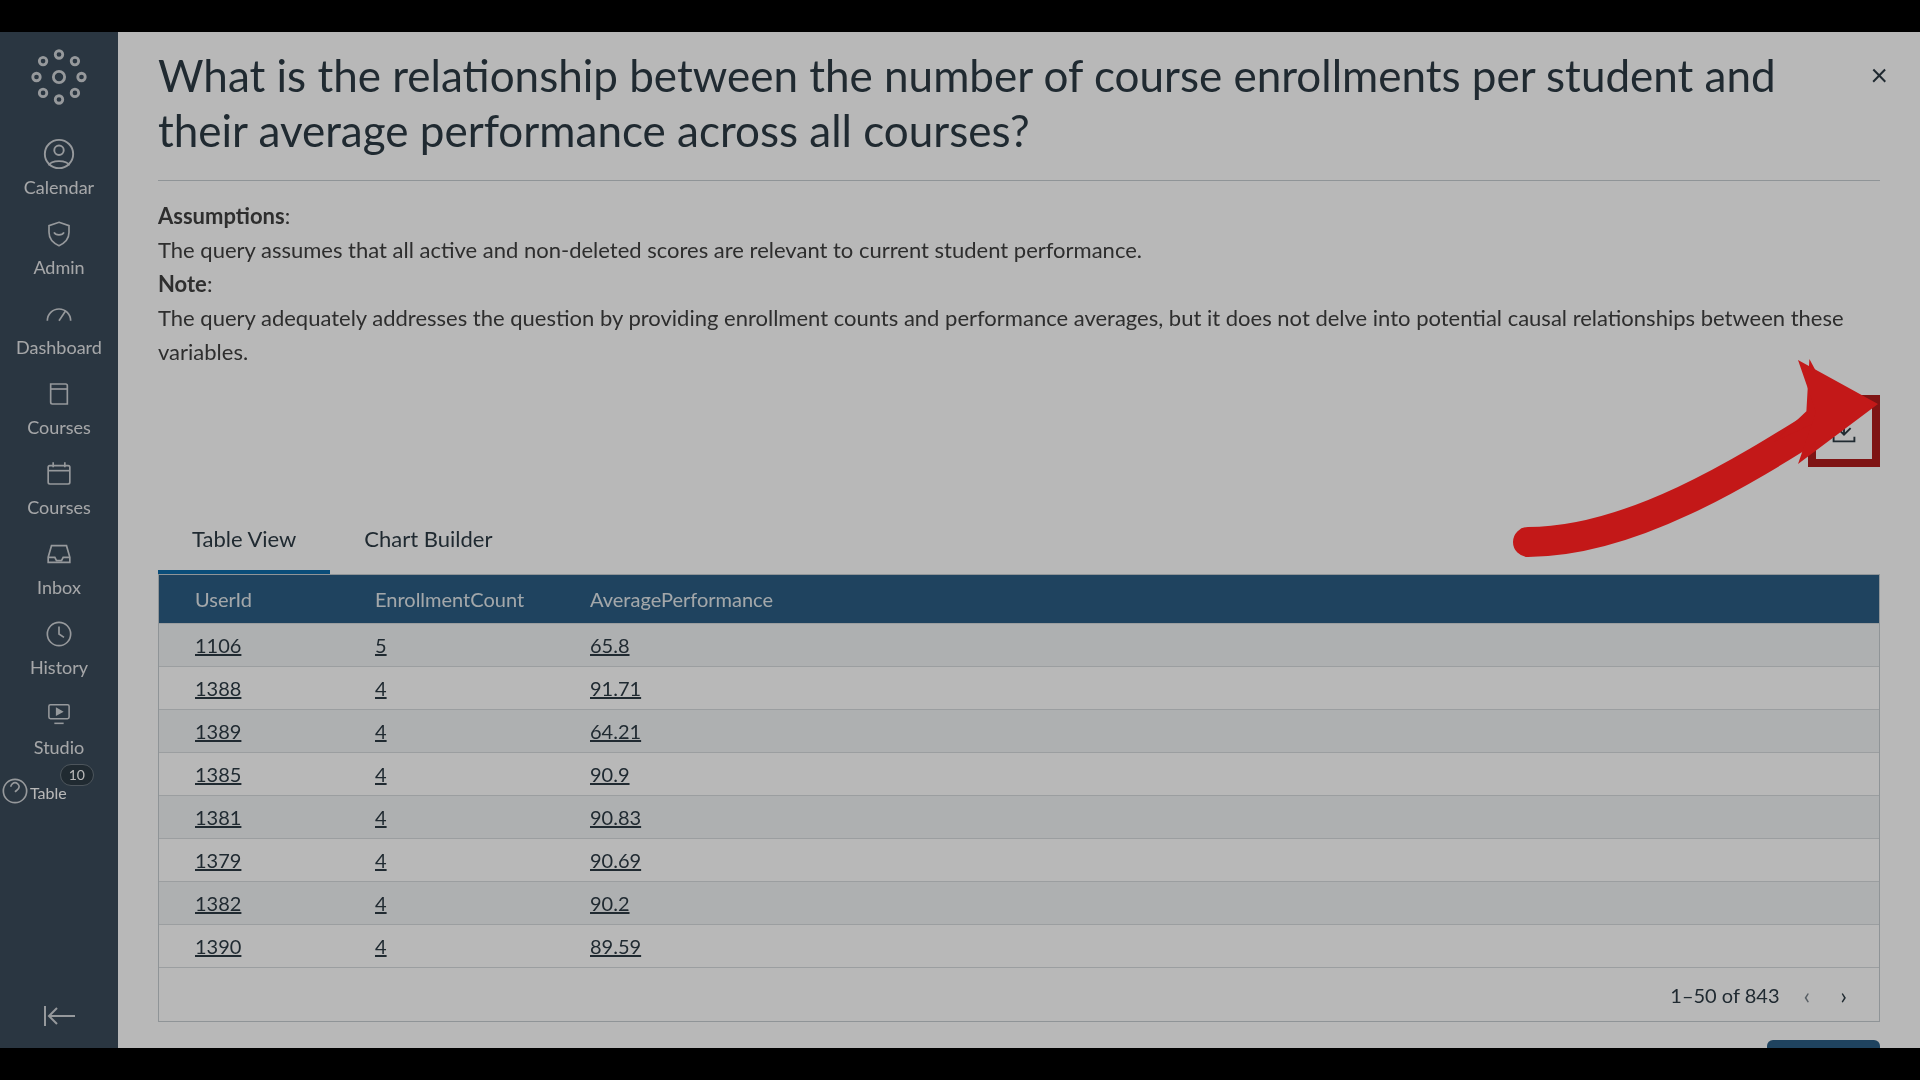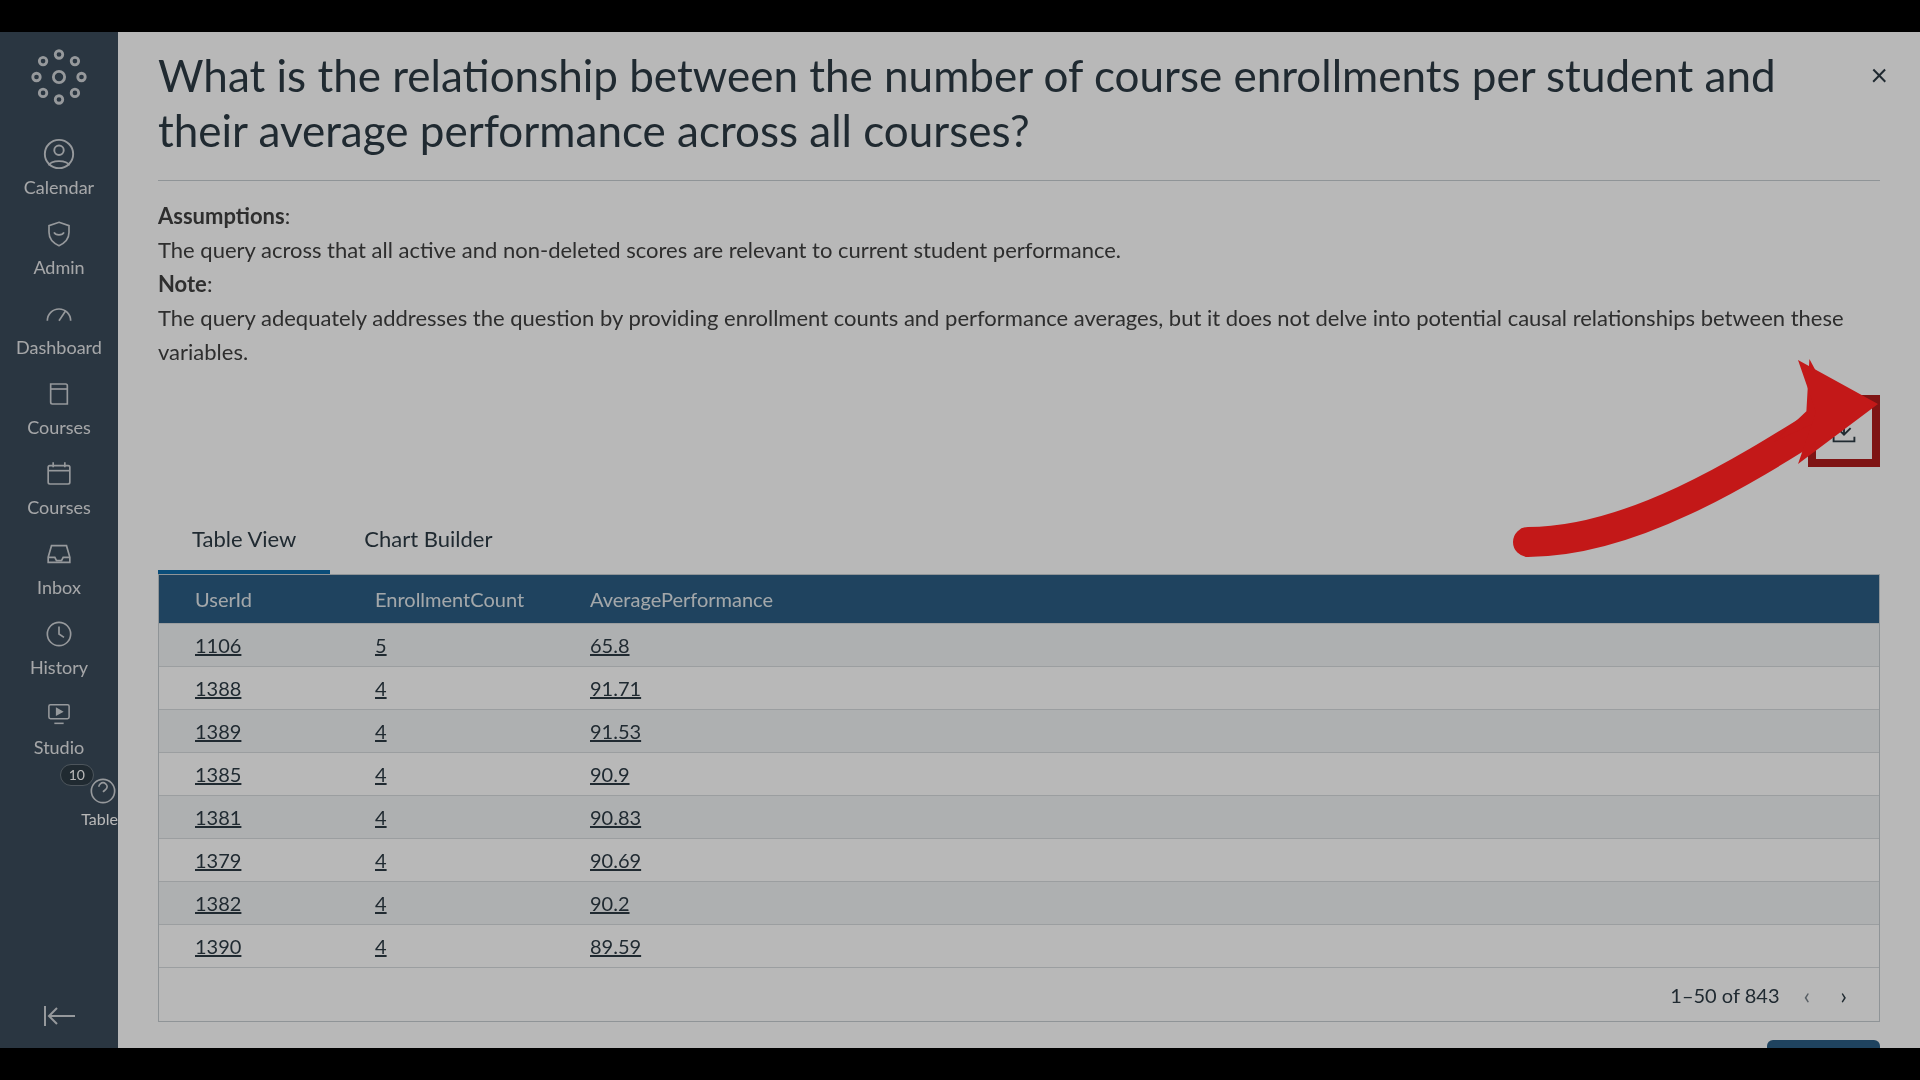--- a/index.html
+++ b/index.html
@@ -10,21 +10,21 @@
   .app { position: absolute; top: 32px; bottom: 32px; left: 0; right: 0; display: flex; background: #f5f5f5; }
   
   .sidebar { width: 118px; background: #3b4b5a; color: #fff; display: flex; flex-direction: column; align-items: center; padding-top: 14px; gap: 0; position: relative; }
   .sidebar .logo { width: 62px; height: 62px; display: flex; align-items: center; justify-content: center; margin-bottom: 20px; }
   .sidebar .nav-item { display: flex; flex-direction: column; align-items: center; justify-content: center; width: 100%; padding: 8px 0 10px; cursor: pointer; gap: 4px; }
   .sidebar .nav-item .icon { width: 36px; height: 36px; display: flex; align-items: center; justify-content: center; }
   .sidebar .nav-item .lbl { font-size: 18px; color: #e6e8ea; }
   .sidebar .collapse { position: absolute; bottom: 18px; width: 100%; display: flex; justify-content: center; }
   .sidebar svg { stroke: #d0d4d8; fill: none; stroke-width: 2; }
   .badge { position: absolute; top: -4px; right: 24px; background: #2d3b45; color: #fff; border-radius: 12px; font-size: 14px; padding: 0 8px; line-height: 20px; border: 1px solid #6b7780; }
-  .help-wrap { position: relative; width: 100%; display: flex; flex-direction: column; align-items: flex-end; padding: 8px 0 10px; }
+  .help-wrap { position: relative; width: 100%; display: flex; flex-direction: row; align-items: center; padding: 8px 0 10px; }
   
   .content { flex: 1; position: relative; background: #fff; }
   
   .dim { position: absolute; inset: 0; background: rgba(0,0,0,0.28); z-index: 2; }
   .dim-sidebar { position: absolute; inset: 0; background: rgba(0,0,0,0.28); z-index: 20; pointer-events: none; }
   .modal { position: absolute; inset: 0; padding: 0 40px 28px 40px; display: flex; flex-direction: column; z-index: 1; }
   .modal .title { font-size: 44px; font-weight: 400; color: #2d3b45; line-height: 1.25; padding-top: 16px; padding-right: 60px; }
   .modal .close { position: absolute; top: 24px; right: 32px; font-size: 30px; color: #2d3b45; cursor: pointer; }
   .modal hr { border: none; border-top: 1px solid #c7cdd1; margin: 22px 0 18px; }
   .modal .body-text { font-size: 22px; line-height: 1.55; color: #404040; }
@@ -189,21 +189,21 @@
     <div class="modal">
       <div class="close">
         <span>×</span>
       </div>
 
       <h1 class="title">What is the relationship between the number of course enrollments per student and their average performance across all courses?</h1>
       <hr>
 
       <div class="body-text">
         <b><span>Assumptions</span></b>:<br>
-        <span>The query across that all active and non-deleted scores are relevant to current student performance.</span><br>
+        <span>The query assumes that all active and non-deleted scores are relevant to current student performance.</span><br>
         <b><span>Note</span></b>:<br>
         <span>The query adequately addresses the question by providing enrollment counts and performance averages, but it does not delve into potential causal relationships between these variables.</span>
       </div>
 
       <div class="toolbar">
         <div class="dl-btn">
           <svg viewBox="0 0 36 36" width="34" height="34">
             <line x1="18" y1="5" x2="18" y2="22"></line>
             <polyline points="11,15 18,22 25,15"></polyline>
             <path d="M7 24v5h22v-5"></path>
@@ -233,21 +233,21 @@
               <div class="td">65.8</div>
             </div>
             <div class="trow">
               <div class="td">1388</div>
               <div class="td">4</div>
               <div class="td">91.71</div>
             </div>
             <div class="trow">
               <div class="td">1389</div>
               <div class="td">4</div>
-              <div class="td">91.53</div>
+              <div class="td">64.21</div>
             </div>
             <div class="trow">
               <div class="td">1385</div>
               <div class="td">4</div>
               <div class="td">90.9</div>
             </div>
             <div class="trow">
               <div class="td">1381</div>
               <div class="td">4</div>
               <div class="td">90.83</div>

